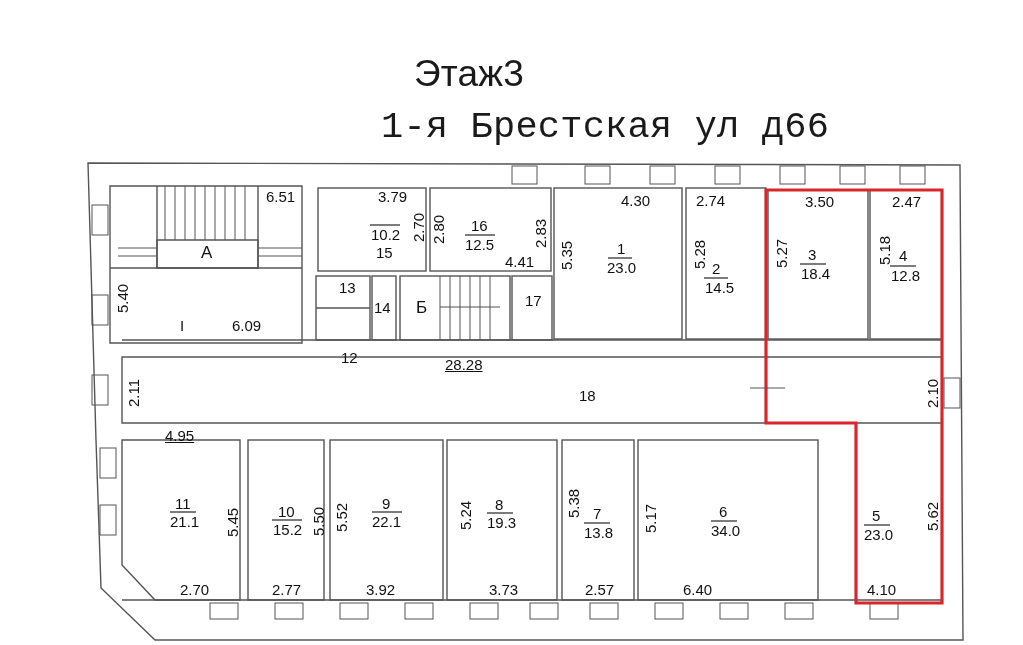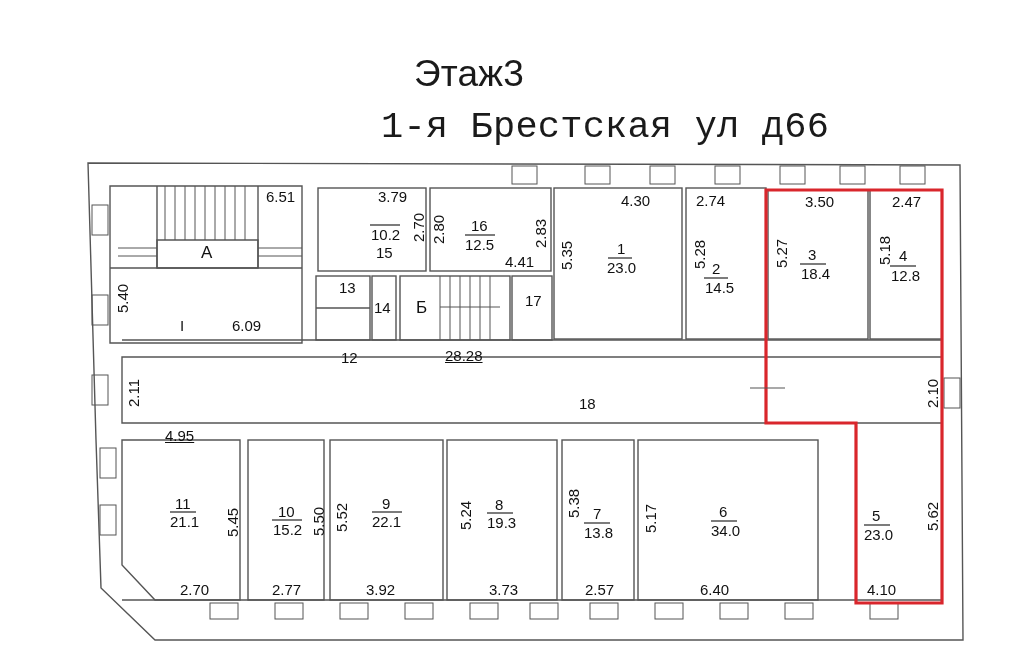--- a/index.html
+++ b/index.html
@@ -185,22 +185,22 @@
   <span class="t" style="left:808px;top:247px;">3</span>
   <span class="t" style="left:801px;top:266px;">18.4</span>
 
   
   <span class="t" style="left:892px;top:194px;">2.47</span>
   <span class="v" style="left:877px;top:265px;">5.18</span>
   <span class="t" style="left:899px;top:248px;">4</span>
   <span class="t" style="left:891px;top:268px;">12.8</span>
 
   
-  <span class="t" style="left:445px;top:348px;text-decoration:underline;">28.28</span>
-  <span class="t" style="left:579px;top:396px;">18</span>
+  <span class="t" style="left:445px;top:357px;text-decoration:underline;">28.28</span>
+  <span class="t" style="left:579px;top:388px;">18</span>
   <span class="v" style="left:126px;top:407px;">2.11</span>
   <span class="v" style="left:925px;top:408px;">2.10</span>
 
   
   <span class="t" style="left:165px;top:428px;text-decoration:underline;">4.95</span>
   <span class="t" style="left:175px;top:496px;">11</span>
   <span class="t" style="left:170px;top:514px;">21.1</span>
   <span class="v" style="left:225px;top:537px;">5.45</span>
   <span class="t" style="left:180px;top:582px;">2.70</span>
 
@@ -226,20 +226,20 @@
   <span class="v" style="left:566px;top:518px;">5.38</span>
   <rect></rect>
   <span class="t" style="left:593px;top:506px;">7</span>
   <span class="t" style="left:584px;top:525px;">13.8</span>
   <span class="t" style="left:585px;top:582px;">2.57</span>
 
   
   <span class="v" style="left:643px;top:533px;">5.17</span>
   <span class="t" style="left:719px;top:504px;">6</span>
   <span class="t" style="left:711px;top:523px;">34.0</span>
-  <span class="t" style="left:700px;top:582px;">6.40</span>
+  <span class="t" style="left:683px;top:582px;">6.40</span>
 
   
   <span class="t" style="left:872px;top:508px;">5</span>
   <span class="t" style="left:864px;top:527px;">23.0</span>
   <span class="v" style="left:925px;top:531px;">5.62</span>
   <span class="t" style="left:867px;top:582px;">4.10</span>
 </div>
 
 </body></html>

